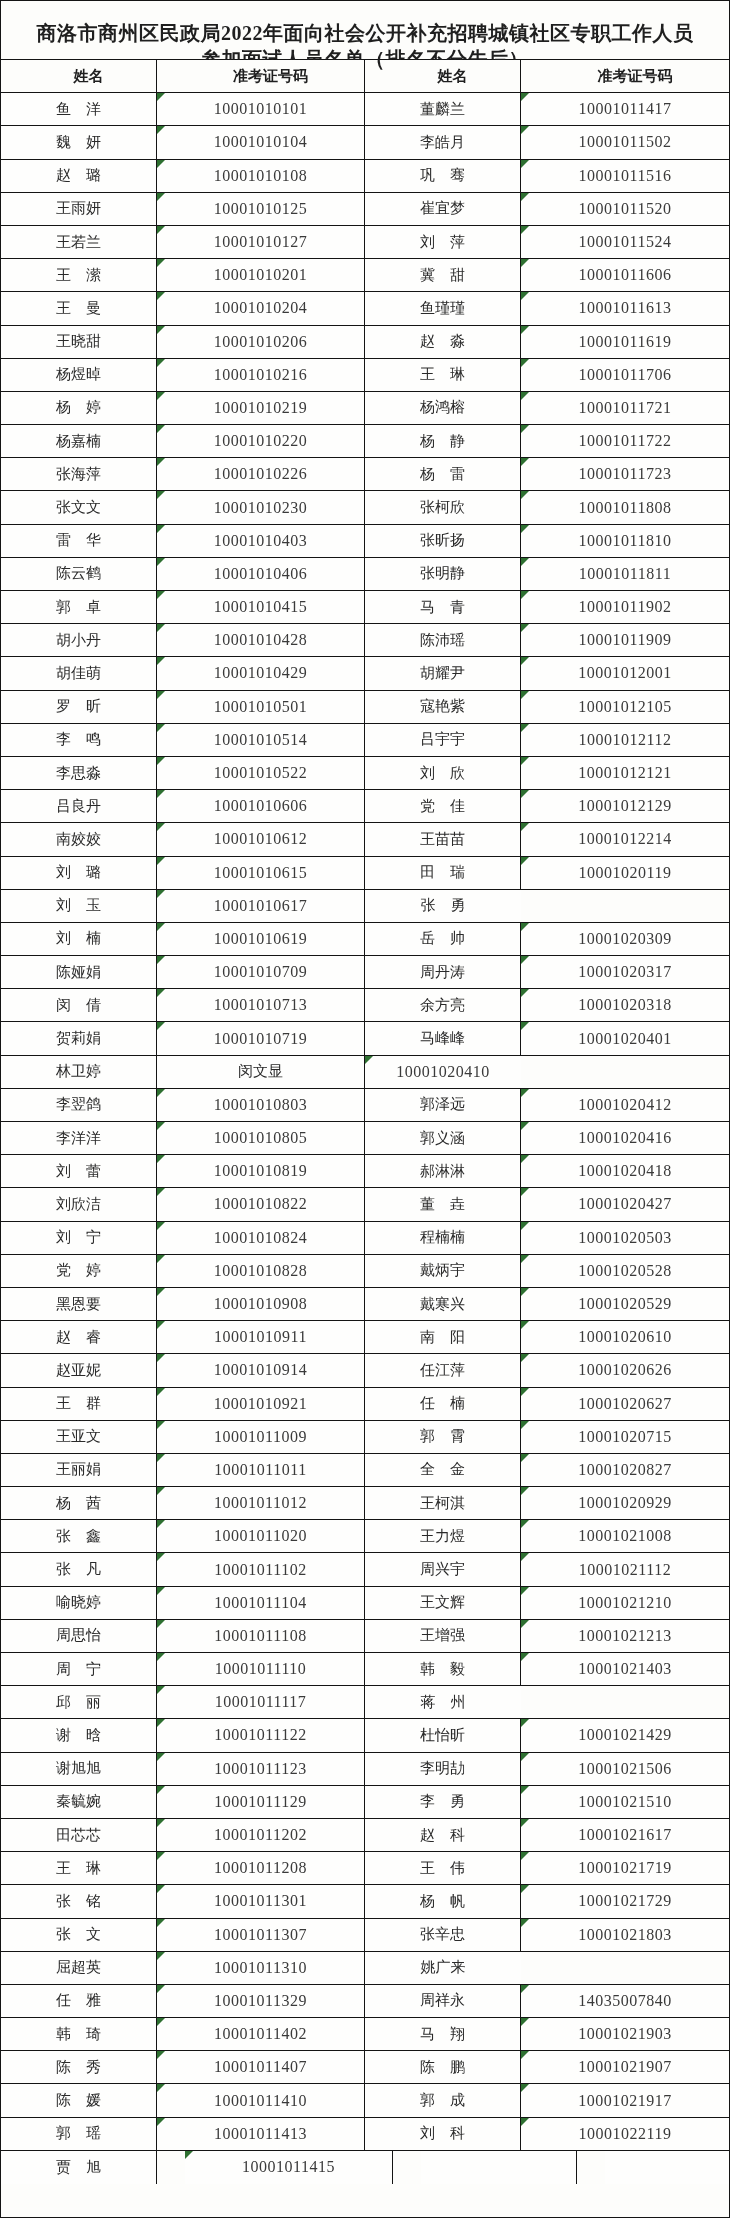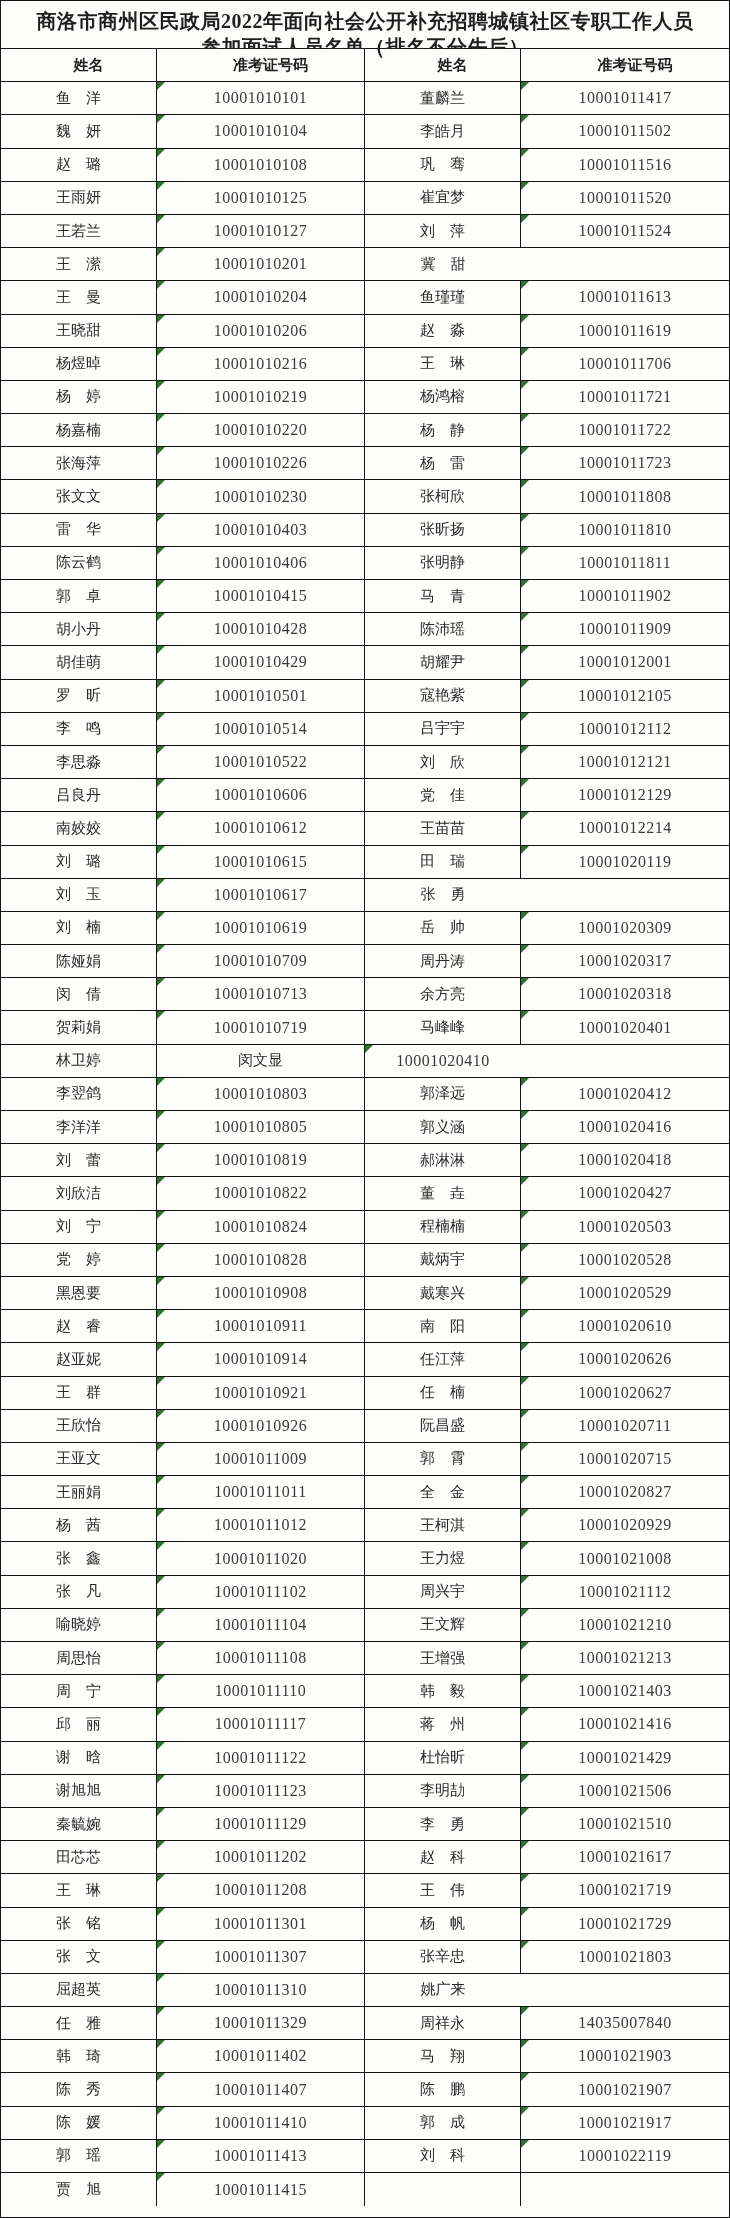--- a/index.html
+++ b/index.html
@@ -12,40 +12,40 @@
   .sheet {
     width: 730px;
     height: 2218px;
     box-sizing: border-box;
     background: #fdfdfb;
     border: 1px solid #141414;
     overflow: hidden;
   }
   .title-block {
     box-sizing: border-box;
-    height: 48px;
+    height: 59px;
     border-bottom: 1px solid #141414;
     text-align: center;
-    padding-top: 7px;
+    padding-top: 19px;
   }
   .title-line {
     font-weight: bold;
     font-size: 20px;
     line-height: 26px;
     letter-spacing: 0.5px;
     white-space: nowrap;
   }
   .grid-row {
     display: grid;
     grid-template-columns: 156px 208px 156px 208px;
     box-sizing: border-box;
     height: 33.2px;
     border-bottom: 1px solid #141414;
   }
-  .grid-row:last-child { border-bottom: none; }
+  .grid-row:last-child { border-bottom: none; gap: 28px; }
   .cell {
     position: relative;
     box-sizing: border-box;
     border-right: 1px solid #141414;
     display: flex;
     align-items: center;
     justify-content: center;
     font-size: 15px;
     overflow: hidden;
     background: #fefefd;
@@ -172,20 +172,24 @@
         <div class="cell name">
           <span>王　潆</span>
         </div>
         <div class="cell num">
           <span class="flag"></span>
           <span>10001010201</span>
         </div>
         <div class="cell name">
           <span>冀　甜</span>
         </div>
+        <div class="cell num">
+          <span class="flag"></span>
+          <span>10001011606</span>
+        </div>
       </div>
       <div class="grid-row">
         <div class="cell name">
           <span>王　曼</span>
         </div>
         <div class="cell num">
           <span class="flag"></span>
           <span>10001010204</span>
         </div>
         <div class="cell name">
@@ -711,36 +715,20 @@
         <div class="cell name">
           <span>任　楠</span>
         </div>
         <div class="cell num">
           <span class="flag"></span>
           <span>10001020627</span>
         </div>
       </div>
       <div class="grid-row">
         <div class="cell name">
-          <span>王欣怡</span>
-        </div>
-        <div class="cell num">
-          <span class="flag"></span>
-          <span>10001010926</span>
-        </div>
-        <div class="cell name">
-          <span>阮昌盛</span>
-        </div>
-        <div class="cell num">
-          <span class="flag"></span>
-          <span>10001020711</span>
-        </div>
-      </div>
-      <div class="grid-row">
-        <div class="cell name">
           <span>王亚文</span>
         </div>
         <div class="cell num">
           <span class="flag"></span>
           <span>10001011009</span>
         </div>
         <div class="cell name">
           <span>郭　霄</span>
         </div>
         <div class="cell num">
@@ -863,24 +851,20 @@
       <div class="grid-row">
         <div class="cell name">
           <span>邱　丽</span>
         </div>
         <div class="cell num">
           <span class="flag"></span>
           <span>10001011117</span>
         </div>
         <div class="cell name">
           <span>蒋　州</span>
-        </div>
-        <div class="cell num">
-          <span class="flag"></span>
-          <span>10001021416</span>
         </div>
       </div>
       <div class="grid-row">
         <div class="cell name">
           <span>谢　晗</span>
         </div>
         <div class="cell num">
           <span class="flag"></span>
           <span>10001011122</span>
         </div>

